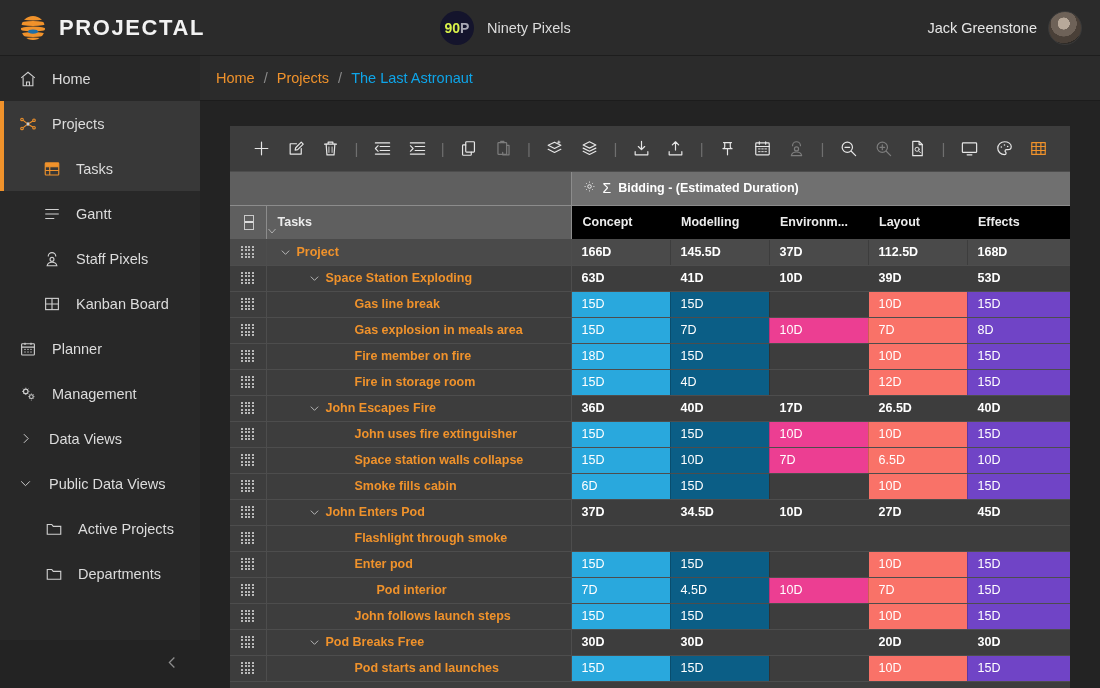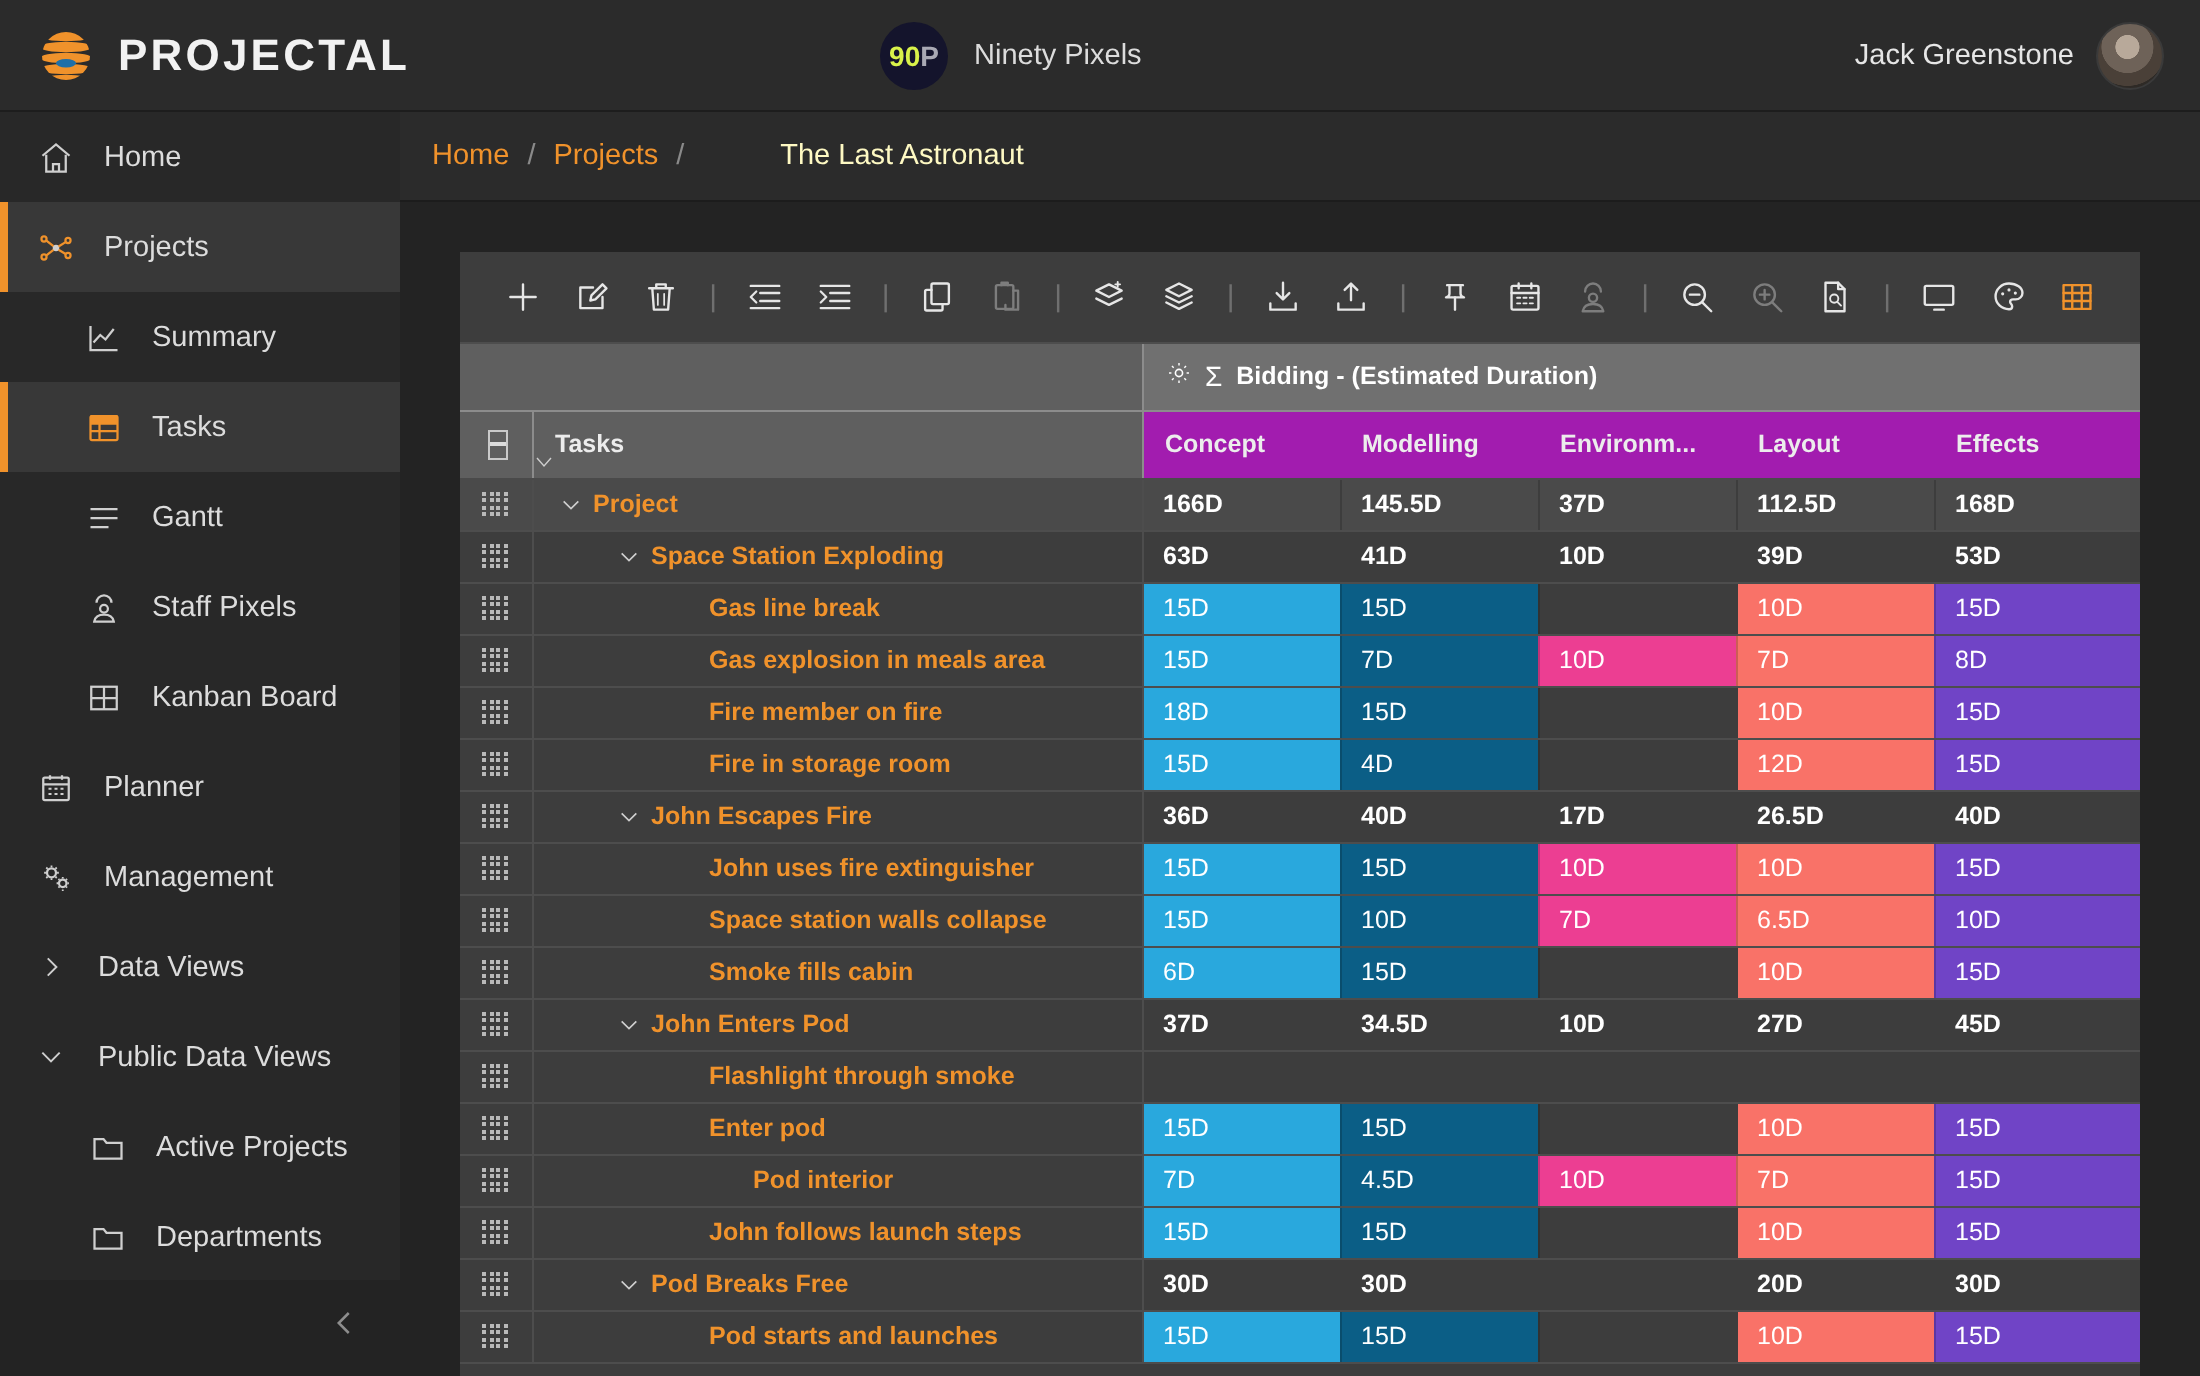--- a/index.html
+++ b/index.html
@@ -73,21 +73,21 @@
 
   
   .main { flex: 1; min-width: 0; background: #232323; display: flex; flex-direction: column; }
   .breadcrumb {
     height: 45px; min-height: 45px; display: flex; align-items: center;
     padding-left: 16px; font-size: 14.5px; gap: 9px;
     border-bottom: 1px solid #1c1c1c; background: #2b2b2b;
   }
   .crumb-link { color: #f0922b; cursor: pointer; }
   .crumb-sep { color: #8a8a8a; }
-  .crumb-cur { color: #fef9c3; margin-left: 39px; }
+  .crumb-cur { color: #0ea5e9; }
 
   .workspace { flex: 1; padding: 25px 30px 0 30px; min-height: 0; overflow: hidden; }
   .panel { background: #3d3d3d; height: 100%; display: flex; flex-direction: column; }
 
   
   .toolbar {
     height: 46px; min-height: 46px; display: flex; align-items: center;
     padding: 0 14px; gap: 0px; border-bottom: 1px solid #4d4d4d;
   }
   .tb {
@@ -105,21 +105,21 @@
   table.grid { border-collapse: collapse; table-layout: fixed; width: 840px; }
   table.grid td, table.grid th { padding: 0; }
 
   .grp-head-row td { height: 33px; background: #707070; border-bottom: 1px solid #8c8c8c; }
   .grp-head-row td.blank { background: #5f5f5f; border-right: 1px solid #8c8c8c; }
   .grp-title { display: flex; align-items: center; gap: 7px; padding-left: 11px;
     font-size: 12.5px; font-weight: bold; color: #fff; }
   .grp-title svg { width: 13px; height: 13px; stroke: #fff; fill: none; stroke-width: 1.5; }
   .sigma { font-size: 14px; font-weight: normal; color: #fff; }
 
-  .col-head-row td { height: 33px; background: #a21caf; border-bottom: 1px solid #4a4a4a;
+  .col-head-row td { height: 33px; background: #000000; border-bottom: 1px solid #4a4a4a;
     font-size: 12.5px; font-weight: bold; color: #ececec; }
   .col-head-row td.taskhead { background: #5f5f5f; border-right: 1px solid #8c8c8c; }
   .th-inner { display: flex; align-items: center; height: 33px; padding-left: 11px; }
   .sel-cell { display: flex; align-items: center; gap: 7px; padding-left: 14px; height: 33px; }
   .sel-box { width: 15px; height: 15px; border: 1px solid #cacaca; display: flex;
     align-items: center; justify-content: center; }
   .sel-box i { display: block; width: 8px; height: 1.5px; background: #dcdcdc; }
   .sel-caret { width: 0; height: 0; border-left: 5.5px solid transparent;
     border-right: 5.5px solid transparent; border-top: 6px solid transparent;
     position: relative; }
@@ -213,29 +213,20 @@
                 <circle cx="4" cy="6" r="1.7"></circle>
                 <circle cx="4" cy="18" r="1.7"></circle>
                 <circle cx="20" cy="7" r="1.7"></circle>
                 <circle cx="20" cy="17" r="1.7"></circle>
                 <path d="M5.6 7.1L10.3 10.8M5.6 16.9L10.3 13.2M18.4 8.1L13.7 11M18.4 16L13.7 13.2"></path>
               </svg>
           </span>
           <span>Projects</span>
         </div>
 
-        <div class="nav-item sub">
-          <span class="ico">
-            <svg viewBox="0 0 24 24">
-                <path d="M3 4v16h18"></path>
-                <path d="M5 15l4.5-5 3.5 3 5.5-7"></path>
-              </svg>
-          </span>
-          <span>Summary</span>
-        </div>
 
         <div class="nav-item sub active">
           <span class="ico">
             <svg viewBox="0 0 24 24">
                 <rect x="3" y="4" width="18" height="16" rx="1"></rect>
                 <path d="M3 9h18M3 14h18M9 9v11M3 4h18"></path>
                 <rect x="3" y="4" width="18" height="5" fill="#f0922b" stroke="none"></rect>
               </svg>
           </span>
           <span>Tasks</span>

